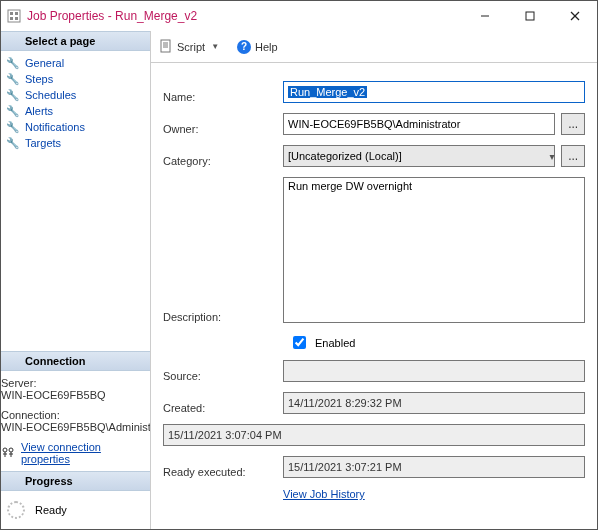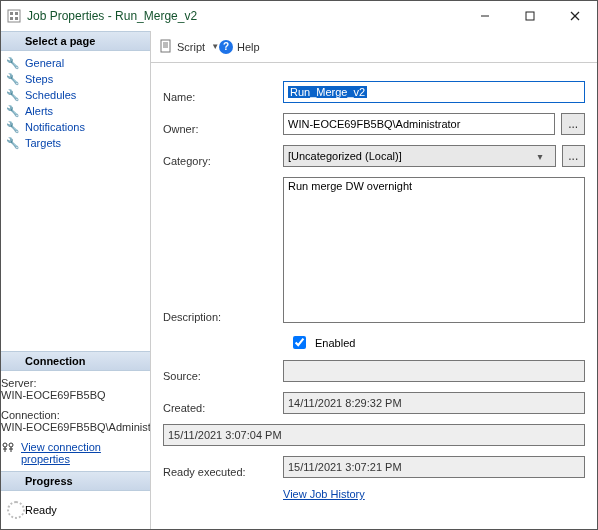--- a/index.html
+++ b/index.html
@@ -1,50 +1,50 @@
 <!DOCTYPE html>
 <html><head>
 <meta charset="utf-8">
 <style>
   * { box-sizing: border-box; }
   html, body { margin: 0; padding: 0; font-family: "Segoe UI", Tahoma, sans-serif; font-size: 11px; color: #000; background: #fff; }
   .window { width: 598px; height: 530px; border: 1px solid #555; display: flex; flex-direction: column; }
   .titlebar { height: 30px; display: flex; align-items: center; padding: 0 0 0 6px; }
   .titlebar .win-icon { width: 14px; height: 14px; margin-right: 6px; display: inline-flex; align-items:center; justify-content:center; }
-  .titlebar .title { flex: 1; font-size: 12px; color: #14532d; }
+  .titlebar .title { flex: 1; font-size: 12px; color: #be185d; }
   .titlebar .wbtn { width: 45px; height: 30px; display: flex; align-items: center; justify-content: center; font-size: 13px; color:#222; }
   .titlebar .wbtn svg { pointer-events:none; }
   .body { flex: 1; display: flex; min-height: 0; }
   .sidebar { width: 150px; border-right: 1px solid #ccc; display: flex; flex-direction: column; }
   .section-hdr { background: linear-gradient(#dce6f2,#c8d6e8); border-top: 1px solid #bcd; border-bottom: 1px solid #bcd; padding: 3px 24px; font-weight: bold; font-size: 11px; color:#000; }
   .pages { padding: 4px 4px; flex: 0 0 auto; }
   .page-item { display: flex; align-items: center; padding: 2px 2px; gap: 6px; color:#0645ad; cursor:pointer; }
   .page-item .lbl { color:#0645ad; }
   .page-icon { width: 12px; height: 12px; display:inline-flex; align-items:center; justify-content:center; }
   .spacer { flex: 1; }
   .conn-body { padding: 6px 0; font-size: 11px; color:#333; }
   .conn-body .lbl { color:#333; }
   .conn-body .val { margin-bottom: 8px; white-space: nowrap; overflow:hidden; text-overflow: clip; }
-  .linkrow { display:flex; gap:6px; margin-top:2px;}
+  .linkrow { display:flex; align-items:center; gap:6px; margin-top:2px;}
   .link { color:#0645ad; text-decoration: underline; cursor:pointer; }
-  .progress-body { padding: 10px 6px; display:flex; align-items:center; gap:0; }
+  .progress-body { padding: 10px 6px; display:flex; align-items:center; gap:10px; }
   .spinner { width:18px; height:18px; border:2px dotted #bbb; border-radius:50%; }
   .main { flex:1; display:flex; flex-direction:column; min-width:0; }
-  .toolbar { height: 32px; border-bottom: 1px solid #ccc; display:flex; align-items:center; gap:0; padding: 0 8px; }
+  .toolbar { height: 32px; border-bottom: 1px solid #ccc; display:flex; align-items:center; gap:18px; padding: 0 8px; }
   .tool-btn { display:flex; align-items:center; gap:4px; font-size:11px; color:#333; }
   .tool-btn .drop { font-size:8px; margin-left:2px; color:#555;}
   .help-icon { width:14px; height:14px; border-radius:50%; background:#1e73e8; color:#fff; display:inline-flex; align-items:center; justify-content:center; font-weight:bold; font-size:10px;}
   .form { flex:1; overflow:auto; padding: 18px 12px 6px 12px; }
   .row { display:flex; align-items:flex-end; margin-bottom: 10px; }
   .row .flabel { width: 120px; color:#333; padding-top:3px; }
   .row .fctrl { flex:1; display:flex; gap:6px; min-width:0;}
   input[type=text], .combo, textarea, .ro {
     width:100%; height:22px; border:1px solid #767676; background:#fff; padding: 2px 4px; font: inherit; color:#000;
   }
-  .combo { background:#e8e8e8; display:flex; align-items:center; justify-content:space-between; padding-right:12px;}
+  .combo { background:#e8e8e8; display:flex; align-items:center; justify-content:space-between; padding-right:0;}
   .combo .chev { font-size:10px; color:#555;}
   .ro { background:#eee; display:flex; align-items:center; color:#333;}
   textarea { height: 146px; resize:none; overflow:auto; }
   .name-input { background:#fff; position:relative;}
   .name-sel { background:#0a63c9; color:#fff; padding:0 2px;}
   .ellipsis-btn { width:26px; height:22px; border:1px solid #767676; background:#e8e8e8; display:flex; align-items:center; justify-content:center; font-size:12px; color:#333; }
   .chk { display:flex; align-items:center; gap:6px; margin: 6px 0 8px 0;}
   .chk input { width:13px; height:13px; }
   .pencil { color:#555; }
 </style>

